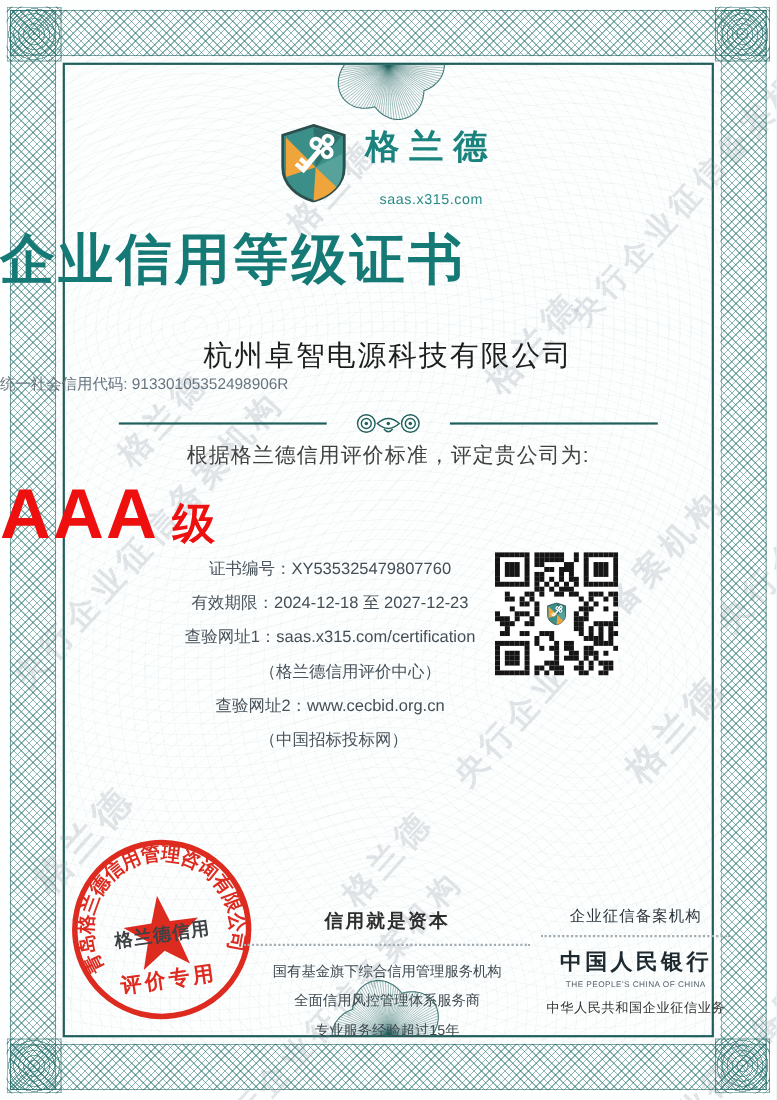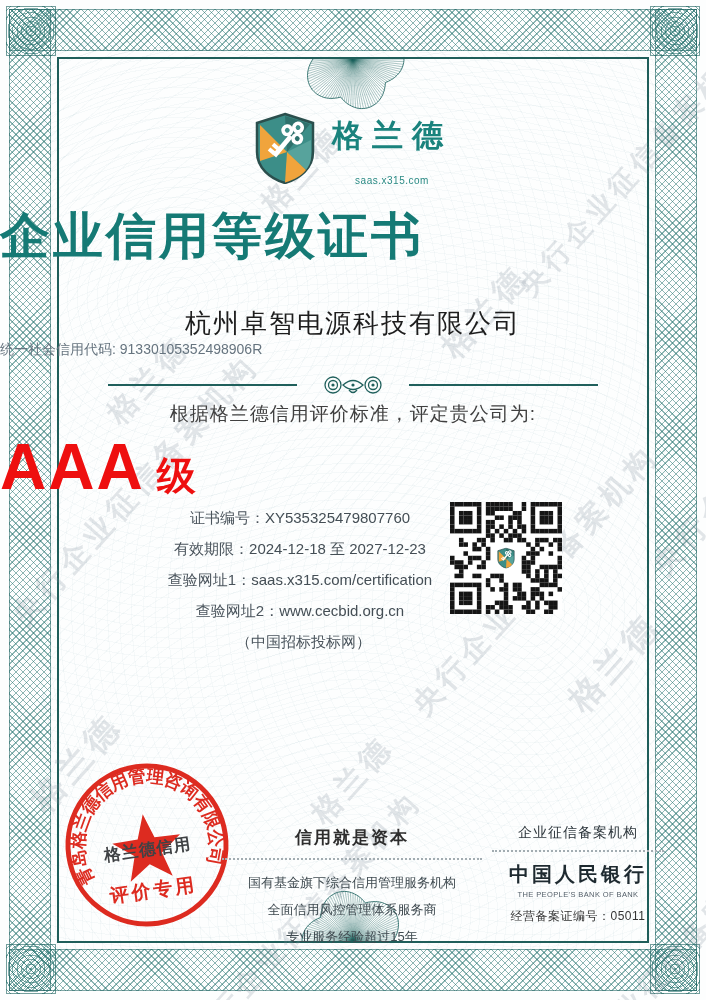--- a/index.html
+++ b/index.html
@@ -34,21 +34,21 @@
   .fan-top{top:59px;transform:translateX(-50%);}
   .fan-bottom{bottom:59px;transform:translateX(-50%) rotate(180deg);}
   
   #wm-layer{position:absolute;inset:0;z-index:1;pointer-events:none;}
   .wm{position:absolute;white-space:nowrap;font-weight:700;color:rgba(128,143,156,0.22);
       letter-spacing:5px;transform:rotate(-48deg);}
   
   .content{position:absolute;inset:0;z-index:2;}
   .logo-row{position:absolute;top:112px;left:0;right:0;display:flex;justify-content:center;align-items:center;gap:16px;}
   .brand{font-size:31px;font-weight:700;color:#1a837d;letter-spacing:9px;}
-  .domain{font-size:10px;color:#2a8a84;margin-top:18px;text-align:center;letter-spacing:0.5px;}
+  .domain{font-size:13px;color:#2a8a84;margin-top:18px;text-align:center;letter-spacing:0.5px;}
   .title{position:absolute;top:203px;left:0;right:0;margin:0;text-align:left;
     font-size:50px;font-weight:800;color:#157a75;letter-spacing:3px;}
   .company{position:absolute;top:306px;left:0;right:0;text-align:center;
     font-size:26px;font-weight:400;color:#1d1d1d;letter-spacing:2px;}
   .code{position:absolute;top:341px;left:0;right:0;text-align:left;font-size:14px;color:#66747f;}
   .divider{position:absolute;top:372px;left:108px;width:490px;display:flex;align-items:center;gap:10px;}
   .divider .line{flex:1;border-top:2px solid #20605c;height:0;}
   .intro{position:absolute;top:401px;left:0;right:0;text-align:center;font-size:19px;color:#404040;letter-spacing:1px;}
   .grade{position:absolute;top:430px;left:0;right:0;text-align:left;}
   .aaa{font-size:64px;font-weight:900;color:#ee0f0f;letter-spacing:2px;}
@@ -294,20 +294,21 @@
     <div class="details">
       <div class="detail-row">
         <span class="dlabel">证书编号：</span><span class="dvalue">XY535325479807760</span>
       </div>
       <div class="detail-row">
         <span class="dlabel">有效期限：</span><span class="dvalue">2024-12-18 至 2027-12-23</span>
       </div>
       <div class="detail-row">
         <span class="dlabel">查验网址1：</span><span class="dvalue">saas.x315.com/certification</span>
       </div>
+      <div class="detail-note">（格兰德信用评价中心）</div>
       <div class="detail-row">
         <span class="dlabel">查验网址2：</span><span class="dvalue">www.cecbid.org.cn</span>
       </div>
       <div class="detail-note">（中国招标投标网）</div>
     </div>
 
     <div class="qr-block">
       <div class="qr-wrap">
         <svg id="qr-svg" width="112" height="112" viewBox="0 0 112 112">
             <rect width="112" height="112" fill="#fff"></rect>
@@ -636,18 +637,18 @@
       <div class="footer-lines">
         <div>国有基金旗下综合信用管理服务机构</div>
         <div>全面信用风控管理体系服务商</div>
         <div>专业服务经验超过15年</div>
       </div>
     </div>
 
     <div class="footer-right">
       <div class="fr-title">企业征信备案机构</div>
       <div class="bank">中国人民银行</div>
-      <div class="bank-en">THE PEOPLE'S BANK OF BANK</div>
-      <div class="fr-line">经营备案证编号：05011</div>
+      <div class="bank-en">THE PEOPLE'S CHINA OF CHINA</div>
+      <div class="fr-line">中华人民共和国企业征信业务</div>
     </div>
 
   </div>
 </div>
 
 </body></html>

